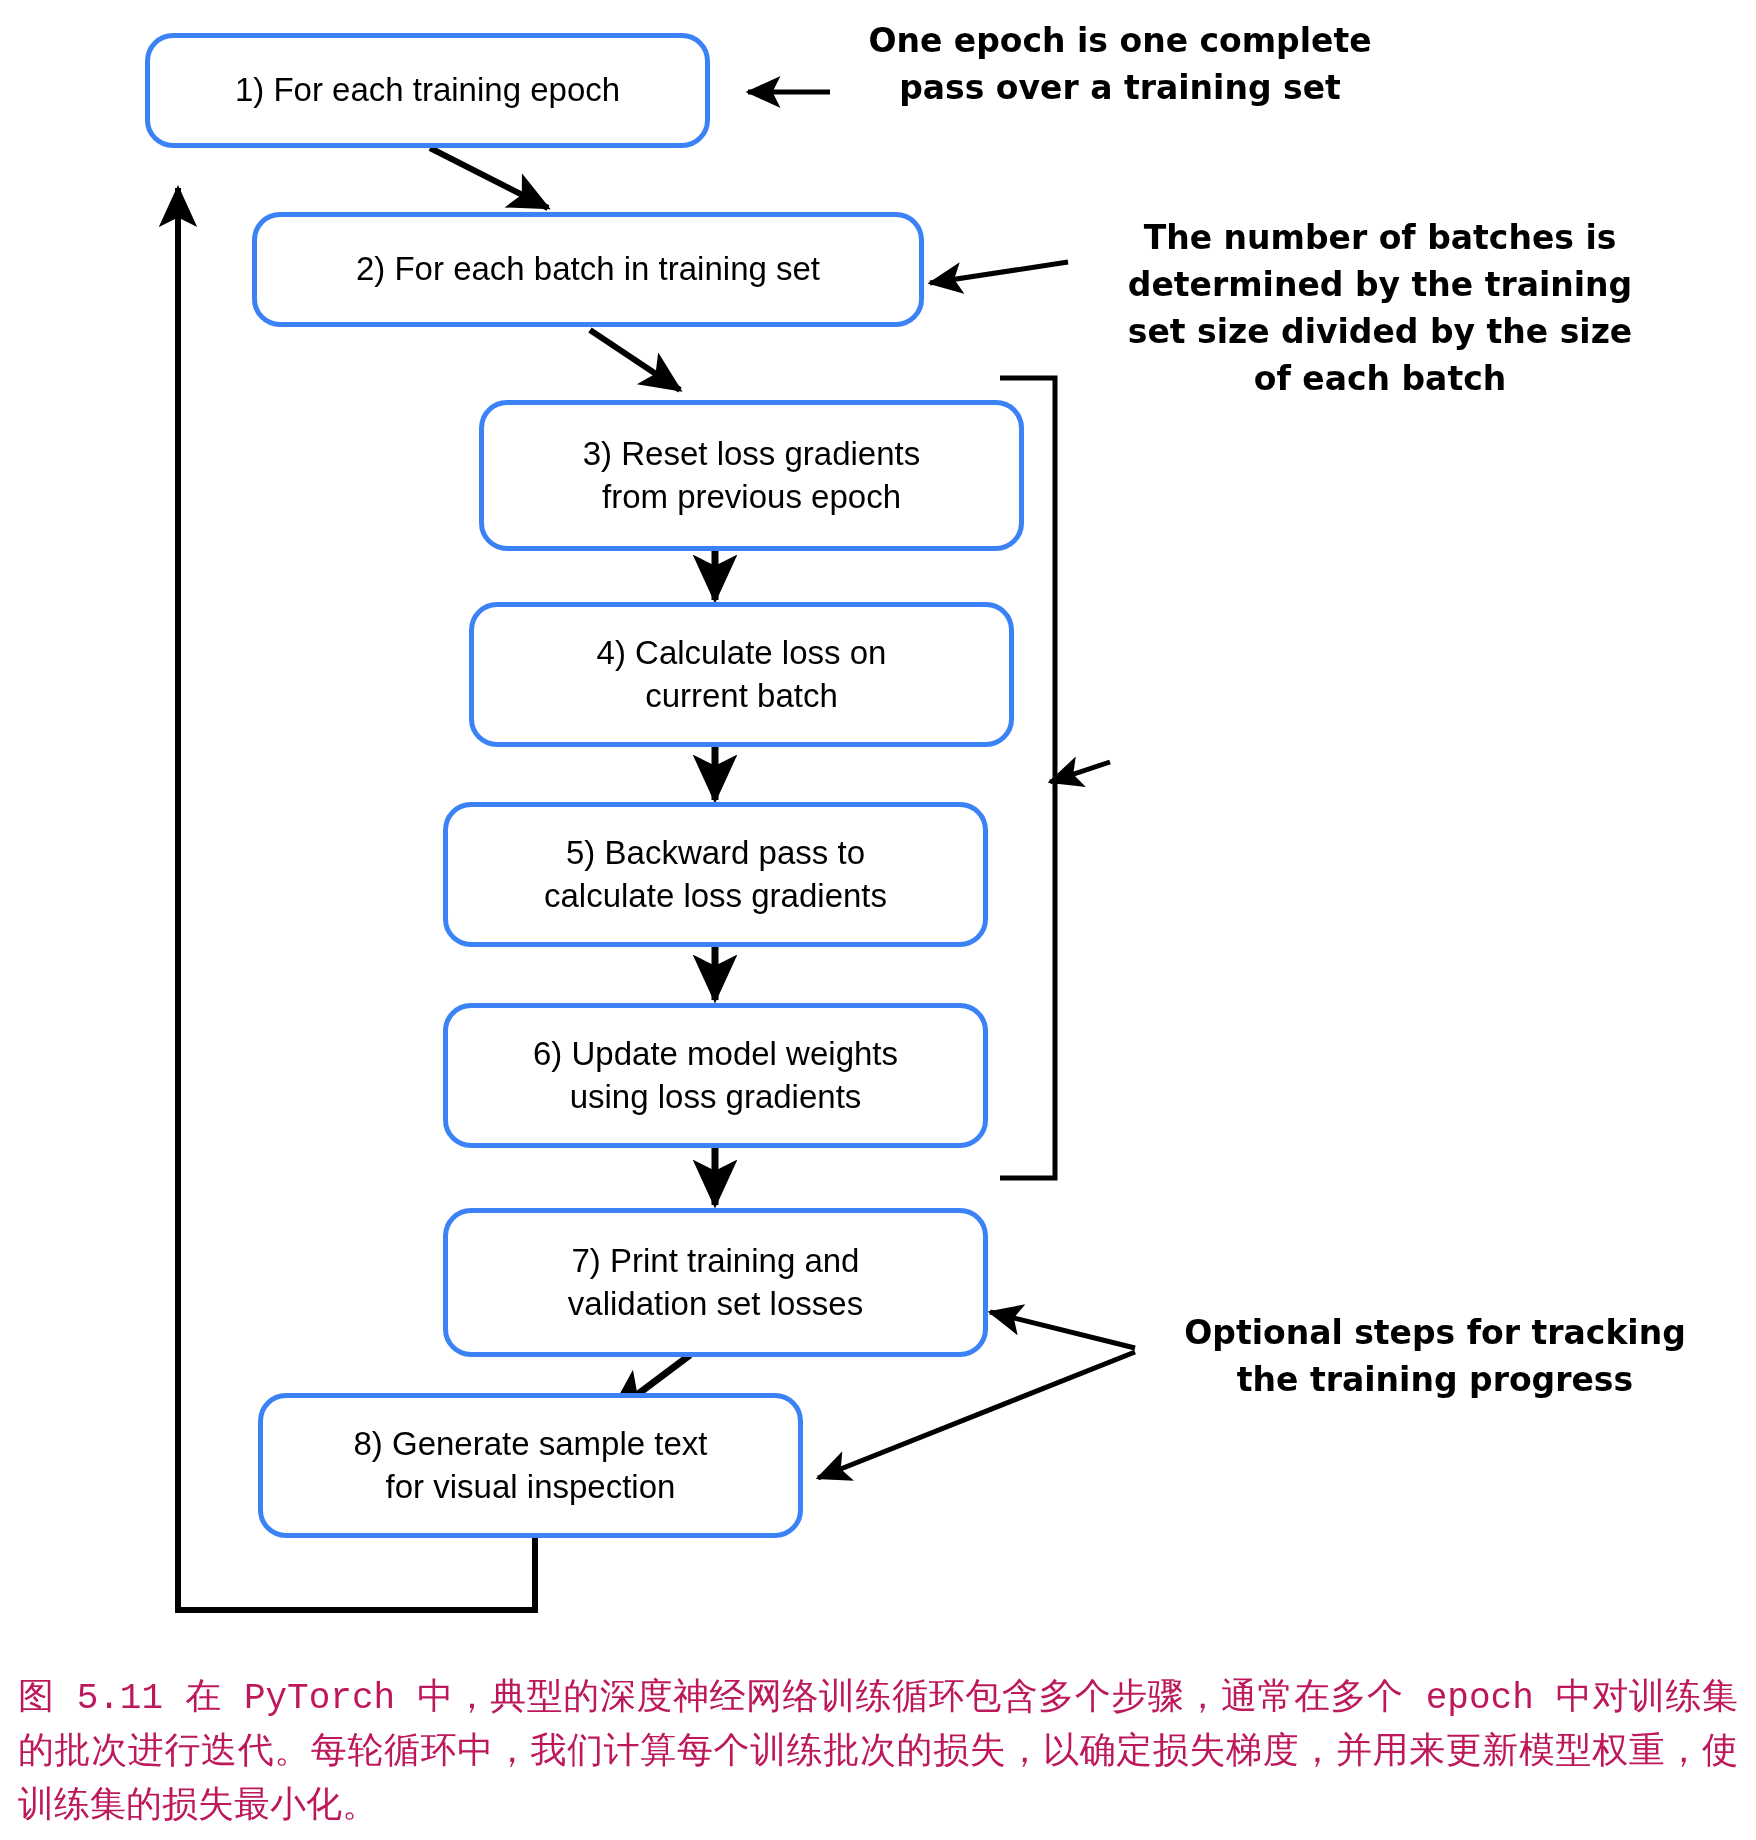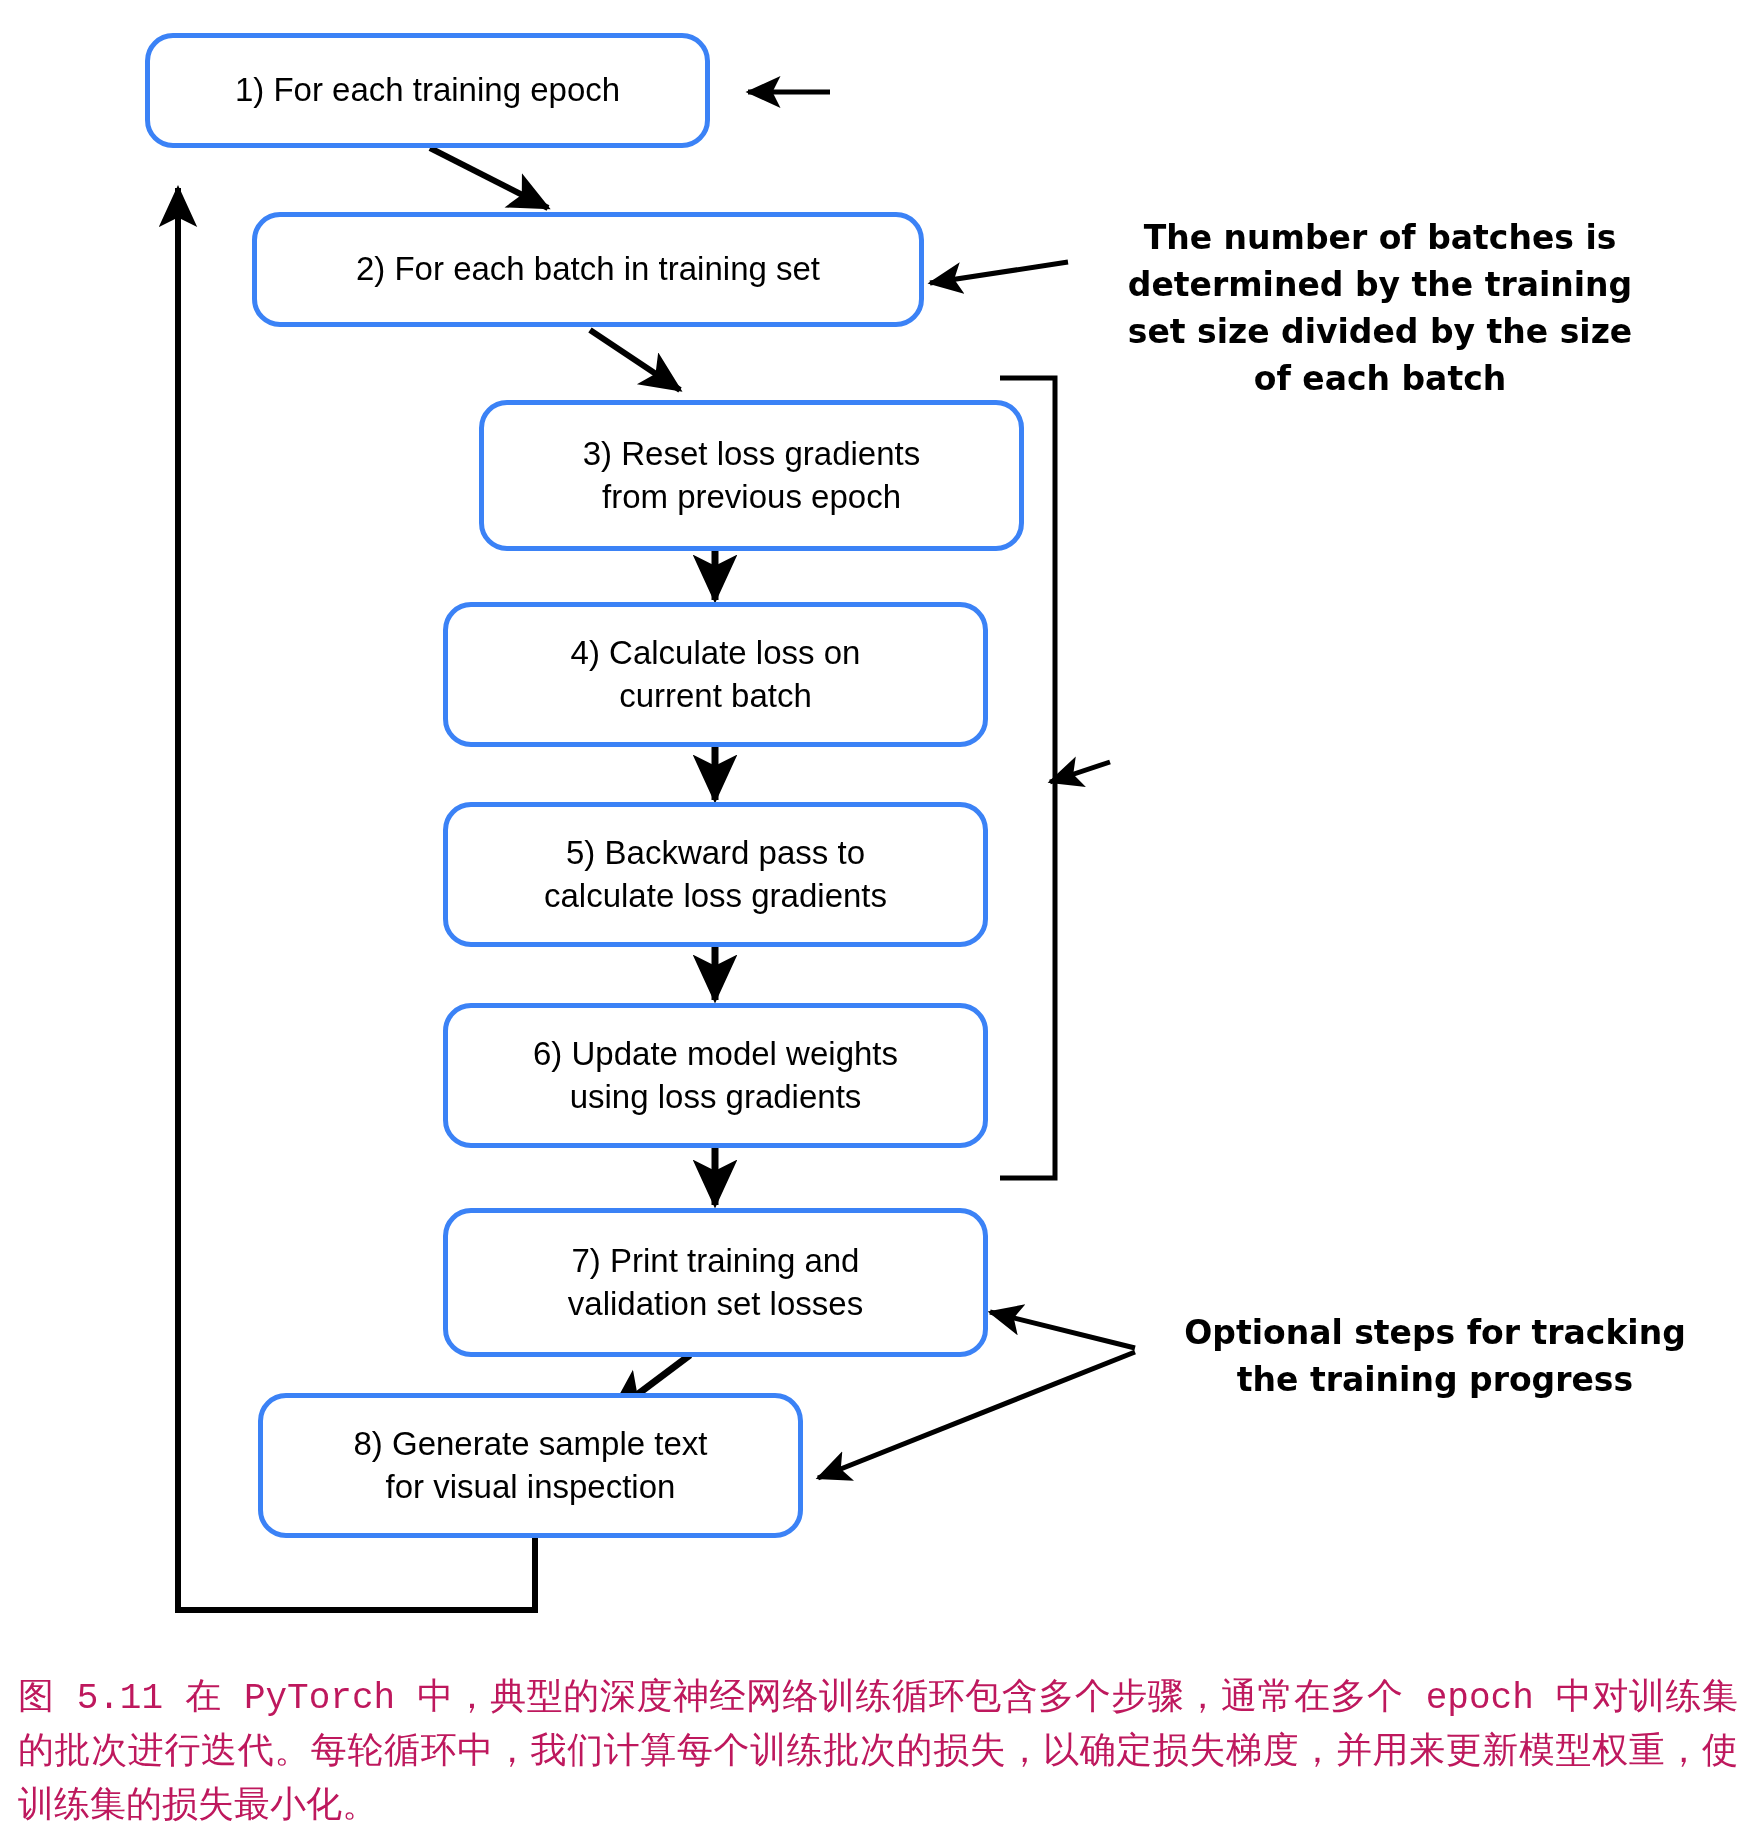--- a/index.html
+++ b/index.html
@@ -107,35 +107,37 @@
     <polyline points="535,1538 535,1610 178,1610 178,188" fill="none" stroke="#000" stroke-width="6" marker-end="url(#arrow)"></polyline>
   </svg>
 
   <div class="node" style="left:145px; top:33px; width:565px; height:115px;">1) For each training epoch</div>
 
   <div class="node" style="left:252px; top:212px; width:672px; height:115px;">2) For each batch in training set</div>
 
   <div class="node" style="left:443px; top:400px; width:545px; height:151px; white-space:pre-line;margin-left:36px;">3) Reset loss gradients
 from previous epoch</div>
 
-  <div class="node" style="left:443px; top:602px; width:545px; height:145px; white-space:pre-line;">4) Calculate loss on
+  <div class="node" style="left:469px; top:602px; width:545px; height:145px; white-space:pre-line;">4) Calculate loss on
 current batch</div>
 
   <div class="node" style="left:443px; top:802px; width:545px; height:145px; white-space:pre-line;">5) Backward pass to
 calculate loss gradients</div>
 
   <div class="node" style="left:443px; top:1003px; width:545px; height:145px; white-space:pre-line;">6) Update model weights
 using loss gradients</div>
 
   <div class="node" style="left:443px; top:1208px; width:545px; height:149px; white-space:pre-line;">7) Print training and
 validation set losses</div>
 
   <div class="node" style="left:258px; top:1393px; width:545px; height:145px; white-space:pre-line;">8) Generate sample text
 for visual inspection</div>
 
+  <div class="note" style="left:840px; top:18px; width:560px; white-space:pre-line;">One epoch is one complete
+pass over a training set</div>
 
   <div class="note" style="left:1060px; top:215px; width:640px; white-space:pre-line;">The number of batches is
 determined by the training
 set size divided by the size
 of each batch</div>
 
 
   <div class="note" style="left:1135px; top:1310px; width:600px; white-space:pre-line;">Optional steps for tracking
 the training progress</div>
 

